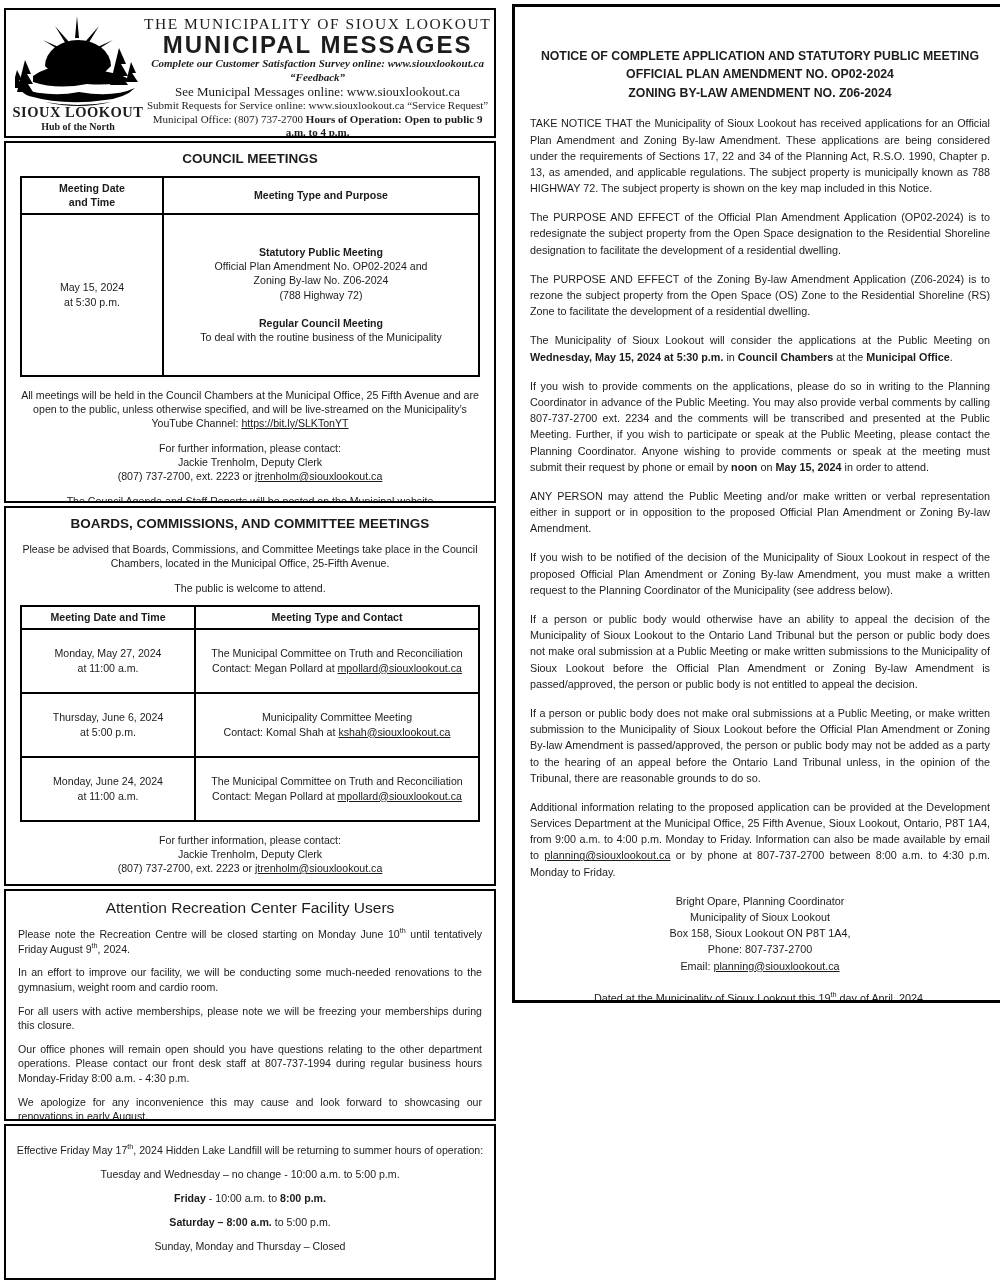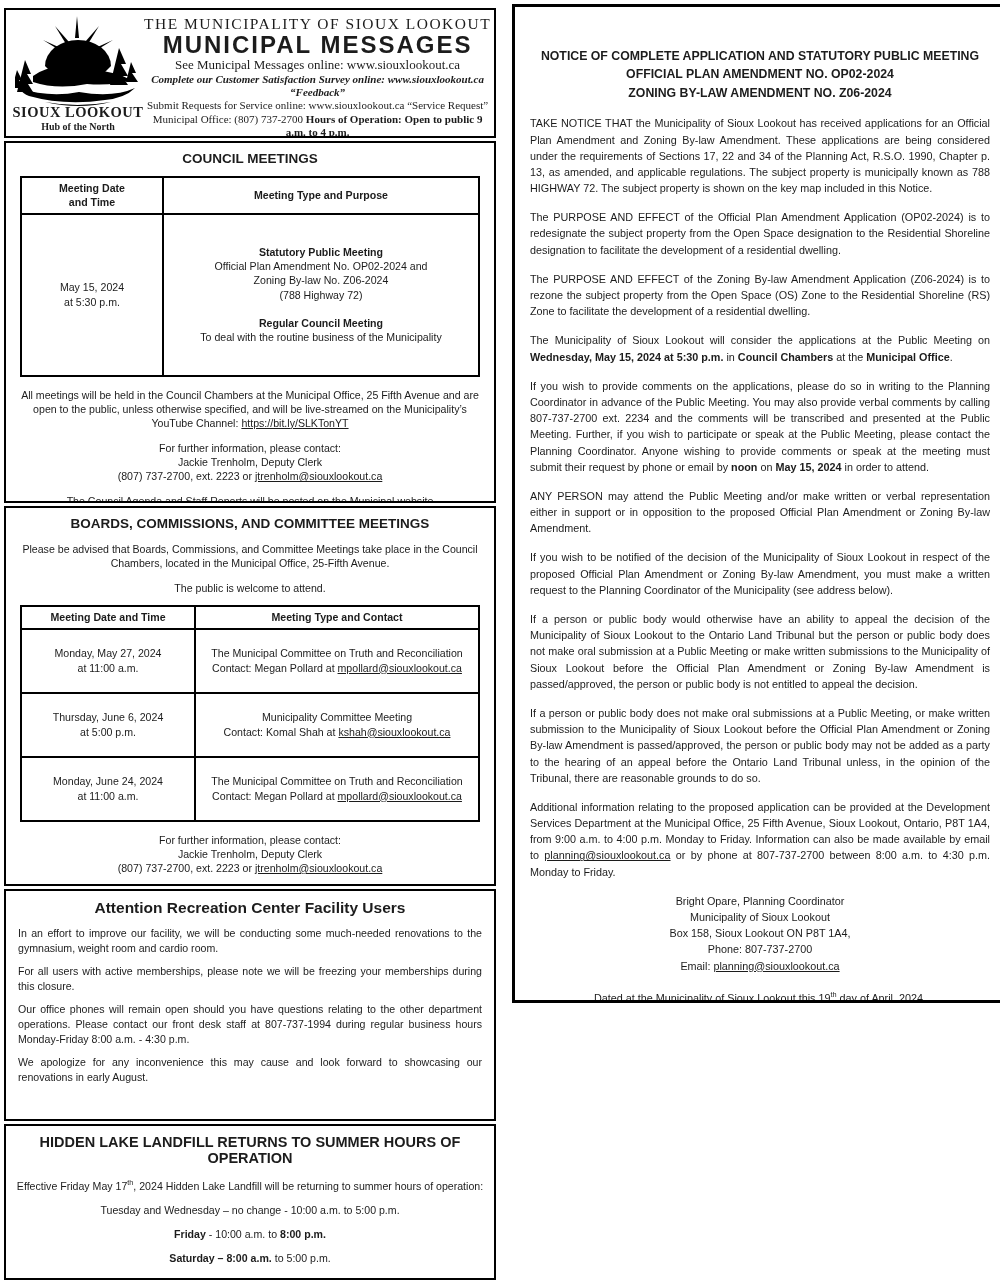--- a/index.html
+++ b/index.html
@@ -31,21 +31,21 @@
   .council-box { height:362px; }
   .council-table .c1 { width:31%; }
   .council-table .body-row td { height:162px; }
   .tline { min-height:14px; }
 
   .boards-box { height:380px; }
   .boards-table .c1 { width:38%; }
   .boards-table .body-row td { height:64px; }
 
   .rec-box { height:232px; padding:6px 12px; }
-  .rec-title { text-align:center; font-weight:bold; font-size:15.5px; margin:2px 0 6px 0; }
+  .rec-title { text-align:center; font-weight:normal; font-size:15.5px; margin:2px 0 6px 0; }
   .jpara { text-align:justify; font-size:10.6px; line-height:1.38; margin-top:9px; }
 
   .landfill-box { height:156px; padding:4px 10px; }
   .lf-title { text-align:center; font-weight:bold; font-size:14.5px; margin-top:4px; }
   .lf-line { text-align:center; font-size:10.6px; margin-top:12px; }
 
   
   .notice-title { text-align:center; font-weight:bold; font-size:12.3px; line-height:1.5; margin:26px 4px 4px 4px; }
   .npara { text-align:justify; font-size:10.8px; line-height:1.5; margin-top:13px; }
   .naddr { text-align:center; font-size:10.8px; line-height:1.5; margin-top:13px; }
@@ -84,22 +84,22 @@
           <path d="M4 74 q30 10 60 4 q34 6 56 -4 q-10 10 -30 12 q-40 6 -76 -4 q-6 -2 -10 -8 z"></path>
           <path d="M30 88 q34 8 66 0 q-34 6 -66 0 z"></path>
         </g>
       </svg>
       <div class="logo-name">SIOUX LOOKOUT</div>
       <div class="logo-tag">Hub of the North</div>
     </div>
     <div class="mh-text">
       <div class="mh-org">THE MUNICIPALITY OF SIOUX LOOKOUT</div>
       <div class="mh-title">MUNICIPAL MESSAGES</div>
+      <div class="mh-l small"><span style="font-weight: bold; font-style: italic;">Complete our Customer Satisfaction Survey online: www.siouxlookout.ca “Feedback”</span></div>
       <div class="mh-l" style="font-size:13px"><span>See Municipal Messages online: www.siouxlookout.ca</span></div>
-      <div class="mh-l small"><span style="font-weight: bold; font-style: italic;">Complete our Customer Satisfaction Survey online: www.siouxlookout.ca “Feedback”</span></div>
       <div class="mh-l small"><span>Submit Requests for Service online: www.siouxlookout.ca “Service Request”</span></div>
       <div class="mh-l small"><span>Municipal Office: (807) 737-2700    </span><span style="font-weight: bold;">Hours of Operation: Open to public 9 a.m. to 4 p.m.</span></div>
 
     </div>
   </section>
 
   <section class="box council-box">
     <div class="sec-title">COUNCIL MEETINGS</div>
     <table class="doc-table council-table">
       <tbody>
@@ -178,28 +178,28 @@
       </table>
     <div class="cpara">
       <div>For further information, please contact:</div>
       <div>Jackie Trenholm, Deputy Clerk</div>
       <div><span>(807) 737-2700, ext. 2223 or </span><span style="text-decoration: underline;">jtrenholm@siouxlookout.ca</span></div>
     </div>
   </section>
 
   <section class="box rec-box">
     <div class="rec-title">Attention Recreation Center Facility Users</div>
+    <div class="jpara"><span>Please note the Recreation Centre will be closed starting on Monday June 10</span><sup>th</sup><span> until tentatively Friday August 9</span><sup>th</sup><span>, 2024.</span></div>
     <div class="jpara"><span>In an effort to improve our facility, we will be conducting some much-needed renovations to the gymnasium, weight room and cardio room.</span></div>
     <div class="jpara"><span>For all users with active memberships, please note we will be freezing your memberships during this closure.</span></div>
     <div class="jpara"><span>Our office phones will remain open should you have questions relating to the other department operations. Please contact our front desk staff at 807-737-1994 during regular business hours Monday-Friday 8:00 a.m. - 4:30 p.m.</span></div>
     <div class="jpara"><span>We apologize for any inconvenience this may cause and look forward to showcasing our renovations in early August.</span></div>
   </section>
 
   <section class="box landfill-box">
-    <div class="lf-title">HIDDEN LAKE LANDFILL RETURNS TO SUMMER HOURS OF OPERATION</div>
     <div class="lf-line"><span>Effective Friday May 17</span><sup>th</sup><span>, 2024 Hidden Lake Landfill will be returning to summer hours of operation:</span></div>
     <div class="lf-line"><span>Tuesday and Wednesday – no change - 10:00 a.m. to 5:00 p.m.</span></div>
     <div class="lf-line"><span style="font-weight: bold;">Friday</span><span> - 10:00 a.m. to </span><span style="font-weight: bold;">8:00 p.m.</span></div>
     <div class="lf-line"><span style="font-weight: bold;">Saturday – 8:00 a.m.</span><span> to 5:00 p.m.</span></div>
     <div class="lf-line"><span>Sunday, Monday and Thursday – Closed</span></div>
   </section>
 </div>
 
 <div class="col-right">
   <div class="notice-title">

